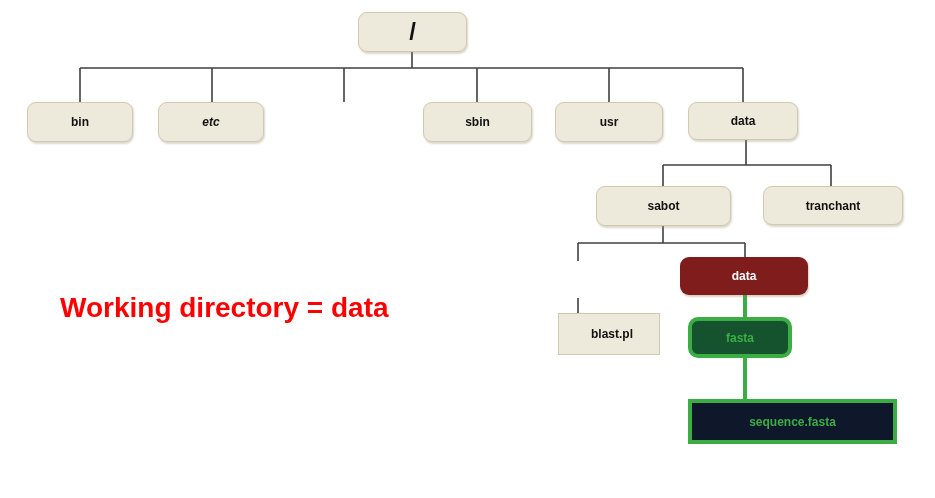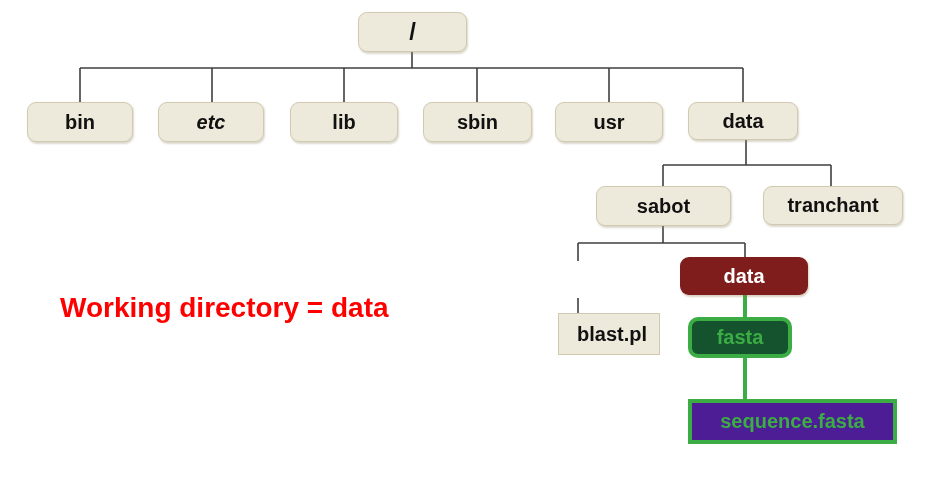--- a/index.html
+++ b/index.html
@@ -25,41 +25,41 @@
   .node {
     position: absolute;
     box-sizing: border-box;
     display: flex;
     align-items: center;
     justify-content: center;
     background: #eeeadb;
     border: 1.5px solid #d2cab0;
     border-radius: 9px;
     font-weight: bold;
-    font-size: 20px;
+    font-size: 12px;
     color: #111111;
     box-shadow: 1px 1.5px 2px rgba(150,140,110,0.35);
     white-space: nowrap;
   }
   .node.root { font-size: 24px; }
   .node.orange {
     background: #7f1d1d;
     border: none;
     color: #ffffff;
     box-shadow: 1px 1.5px 2px rgba(150,120,80,0.35);
   }
   .node.green-rounded {
     background: #14532d;
     border: 4px solid #3cac44;
     border-radius: 10px;
     color: #3cac44;
     box-shadow: none;
   }
   .node.green-rect {
-    background: #4c1d95;
+    background: #0f172a;
     border: 4px solid #3cac44;
     border-radius: 0;
     color: #3cac44;
     box-shadow: none;
   }
   .node.plain-rect {
     border-radius: 0;
     box-shadow: none;
     padding-left: 6px;
   }
@@ -106,21 +106,20 @@
     <g stroke="#3cac44" stroke-width="4" fill="none">
       <path d="M745,295 V319"></path>
       <path d="M745,358 V401"></path>
     </g>
   </svg>
 
   <div class="node root" style="left:358px; top:12px; width:109px; height:40px;">/</div>
 
   <div class="node" style="left:27px; top:102px; width:106px; height:40px;">bin</div>
   <div class="node" style="left:158px; top:102px; width:106px; height:40px;font-style:italic;">etc</div>
-  <div class="node" style="left:290px; top:102px; width:108px; height:40px;">lib</div>
   <div class="node" style="left:423px; top:102px; width:109px; height:40px;">sbin</div>
   <div class="node" style="left:555px; top:102px; width:108px; height:40px;">usr</div>
   <div class="node" style="left:688px; top:102px; width:110px; height:38px;">data</div>
 
   <div class="node" style="left:596px; top:186px; width:135px; height:40px;">sabot</div>
   <div class="node" style="left:763px; top:186px; width:140px; height:39px;">tranchant</div>
 
   <div class="node orange" style="left:680px; top:257px; width:128px; height:38px;">data</div>
 
   <div class="node plain-rect" style="left:558px; top:313px; width:102px; height:42px;">blast.pl</div>

